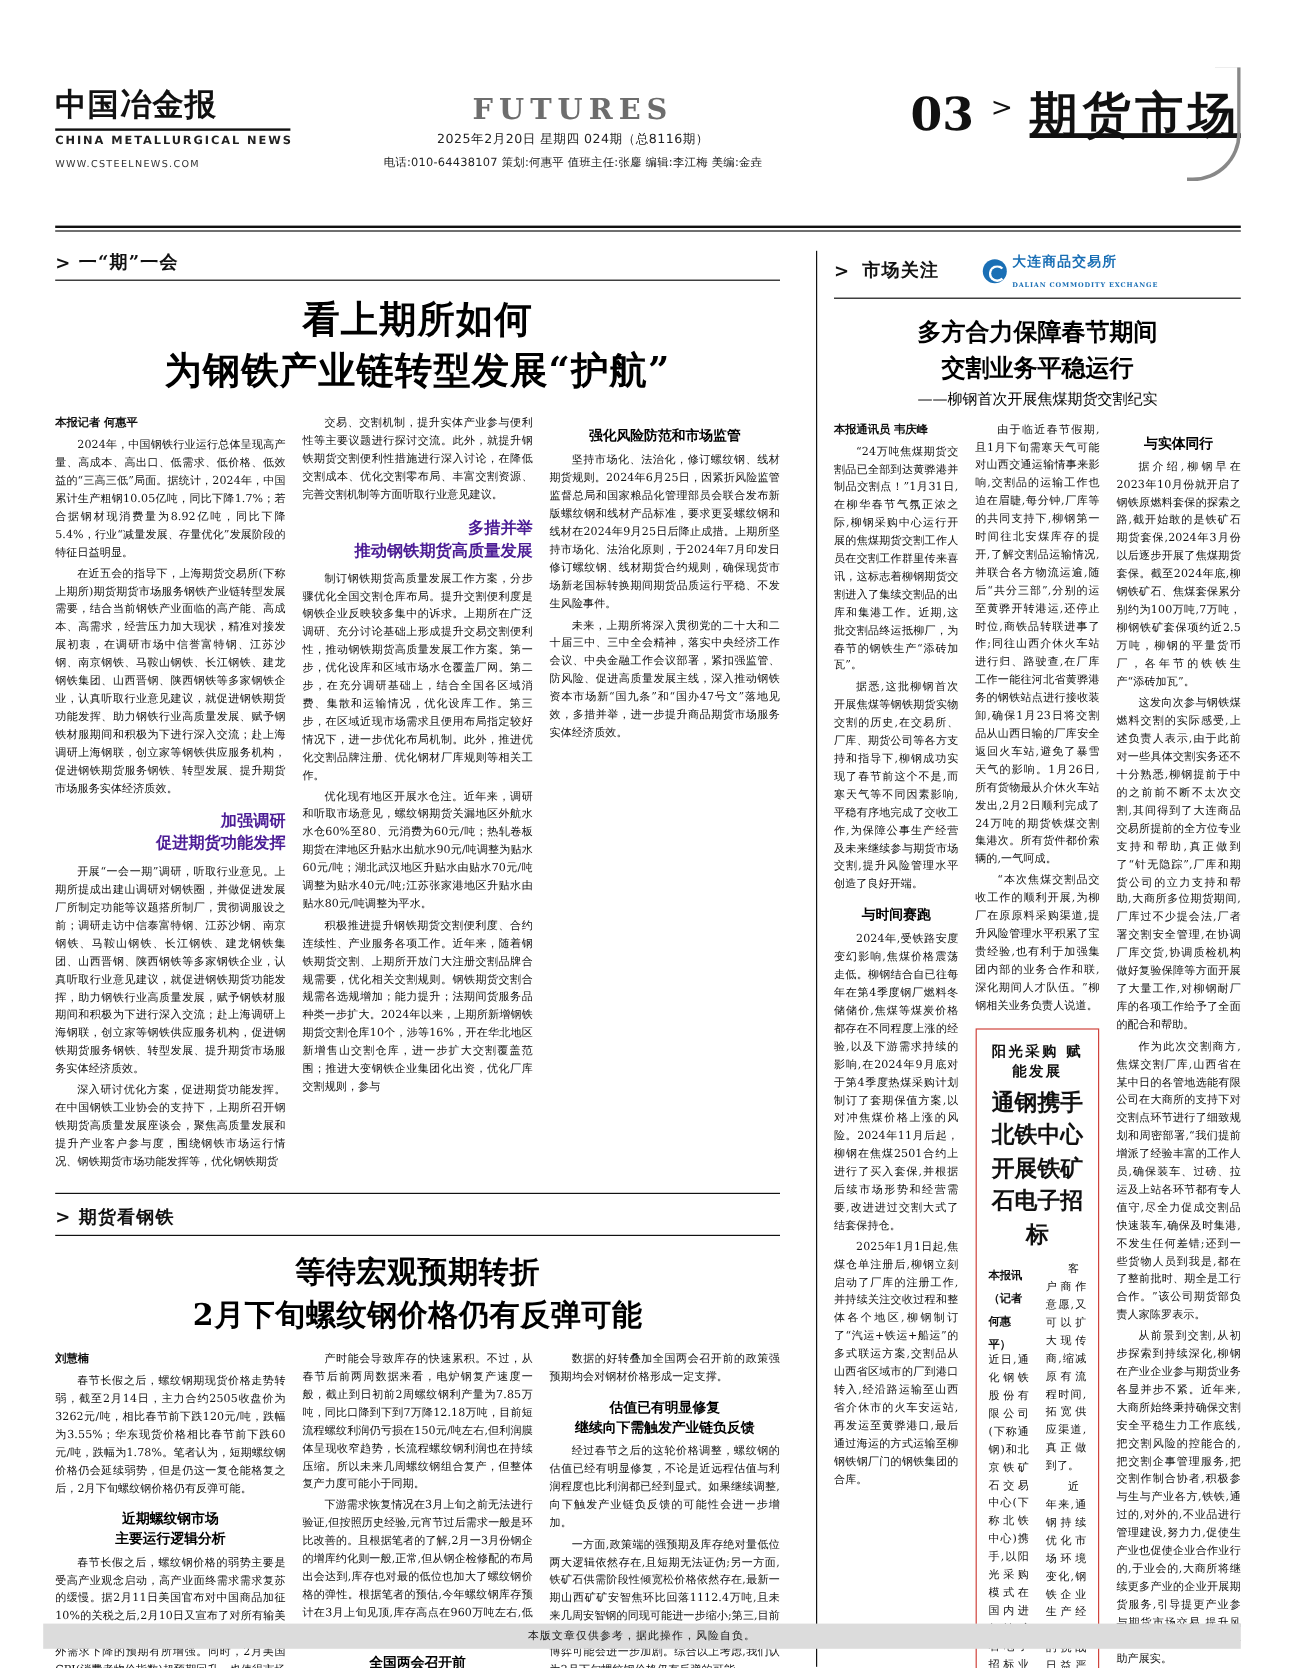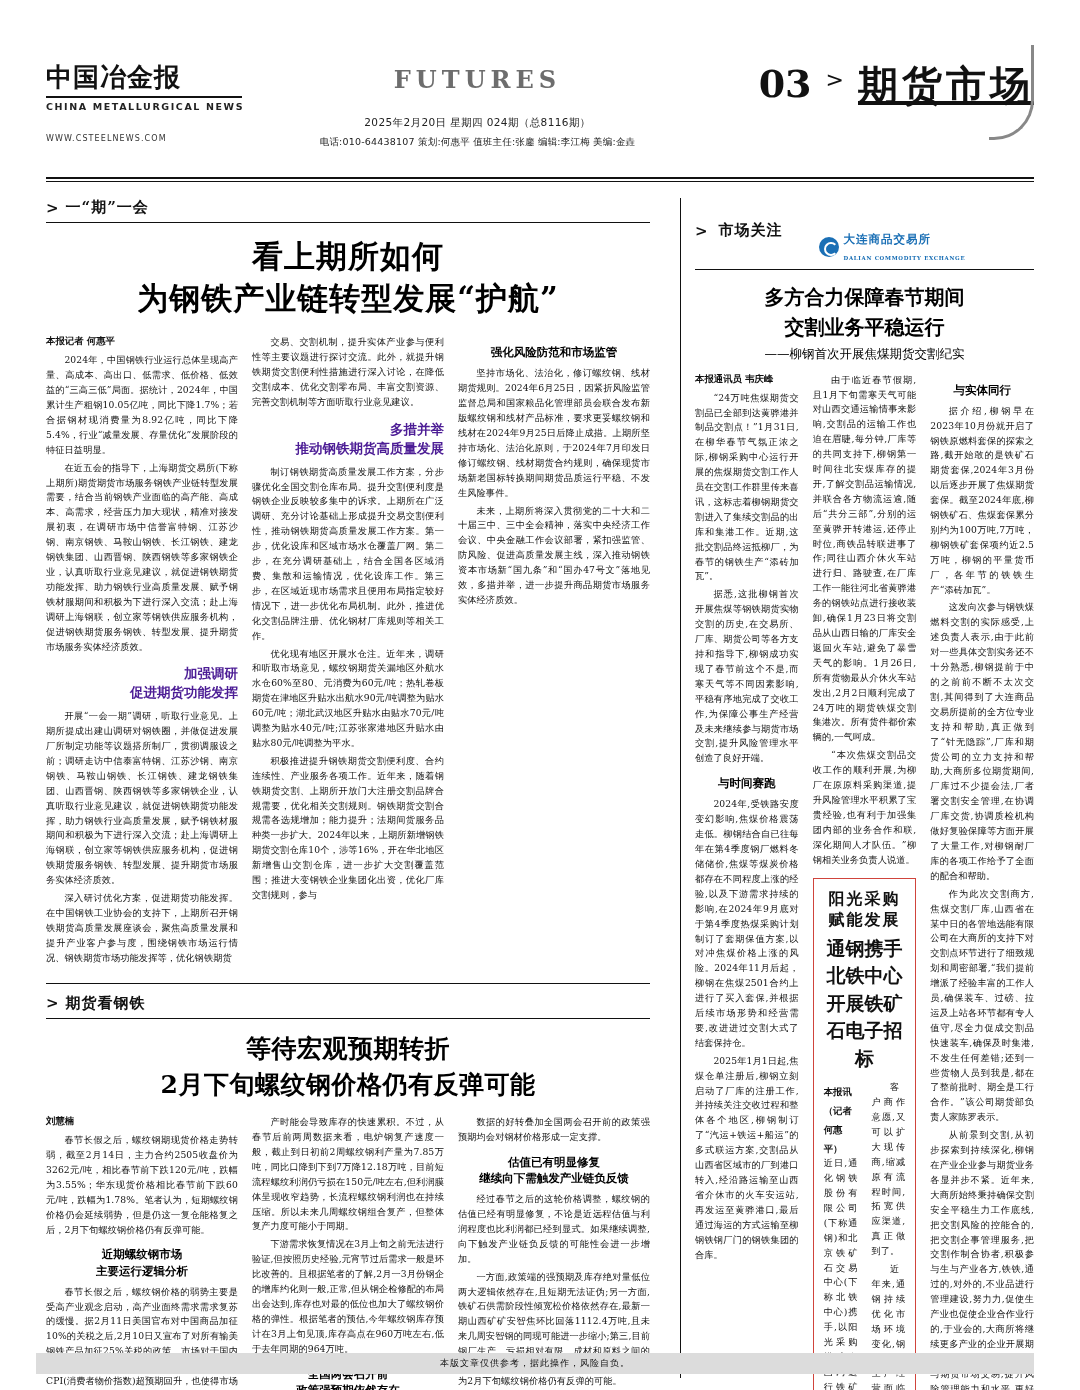--- a/index.html
+++ b/index.html
@@ -13,21 +13,21 @@
     font-family: "DejaVu Sans", "Liberation Sans", sans-serif;
     color: #111;
     position: relative;
     overflow: hidden;
   }
   .page {
     position: relative;
     width: 1080px;
     height: 1390px;
     box-sizing: border-box;
-    padding: 5px 46px;
+    padding: 16px 46px;
   }
 
   
   .masthead {
     display: flex;
     align-items: flex-start;
     padding-top: 58px;
     height: 92px;
     position: relative;
   }
@@ -52,38 +52,38 @@
   .logo-en {
     font-size: 9.5px;
     letter-spacing: 1.6px;
     color: #222;
     font-weight: bold;
   }
   .logo-url {
     font-size: 8px;
     letter-spacing: 1.1px;
     color: #333;
-    margin-top: 22px;
+    margin-top: 9px;
   }
   .center-block {
     flex: 1 1 auto;
     text-align: center;
     padding-top: 2px;
   }
   .futures-word {
     font-family: "DejaVu Serif", "Liberation Serif", serif;
     font-size: 24px;
     letter-spacing: 5px;
     color: #6d6d6d;
     font-weight: bold;
   }
   .issue-line {
     font-size: 10.5px;
     color: #222;
-    margin-top: 22px;
+    margin-top: 4px;
     letter-spacing: .4px;
   }
   .credit-line {
     font-size: 9.5px;
     color: #222;
     margin-top: 6px;
     letter-spacing: .2px;
   }
   .pageno-block {
     flex: 0 0 330px;
@@ -259,21 +259,20 @@
   .kicker-right {
     display: flex;
     align-items: center;
     gap: 10px;
   }
   .dce {
     display: flex;
     align-items: center;
     gap: 5px;
     margin-left: 26px;
-    margin-top: 32px;
   }
   .dce-mark {
     width: 20px;
     height: 20px;
     border-radius: 50%;
     background: #1a6fb5;
     position: relative;
     flex: 0 0 20px;
   }
   .dce-mark::after {
@@ -326,21 +325,21 @@
 
   
   .redbox {
     border: 1px solid #d0443c;
     padding: 10px 10px 8px 10px;
     margin-top: 8px;
   }
   .redbox-kicker {
     text-align: center;
     font-family: "DejaVu Serif", "Liberation Serif", serif;
-    font-size: 16px;
+    font-size: 12px;
     font-weight: bold;
     letter-spacing: 2px;
     margin-bottom: 4px;
   }
   .redbox-head {
     text-align: center;
     font-family: "DejaVu Serif", "Liberation Serif", serif;
     font-size: 19px;
     font-weight: bold;
     line-height: 1.45;

